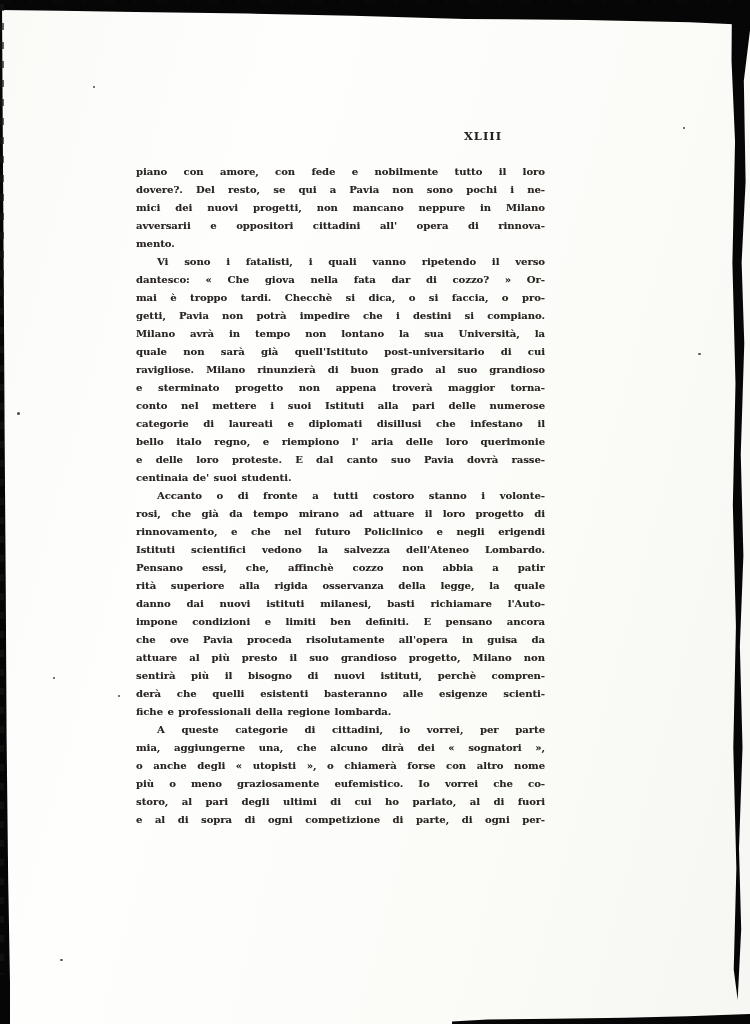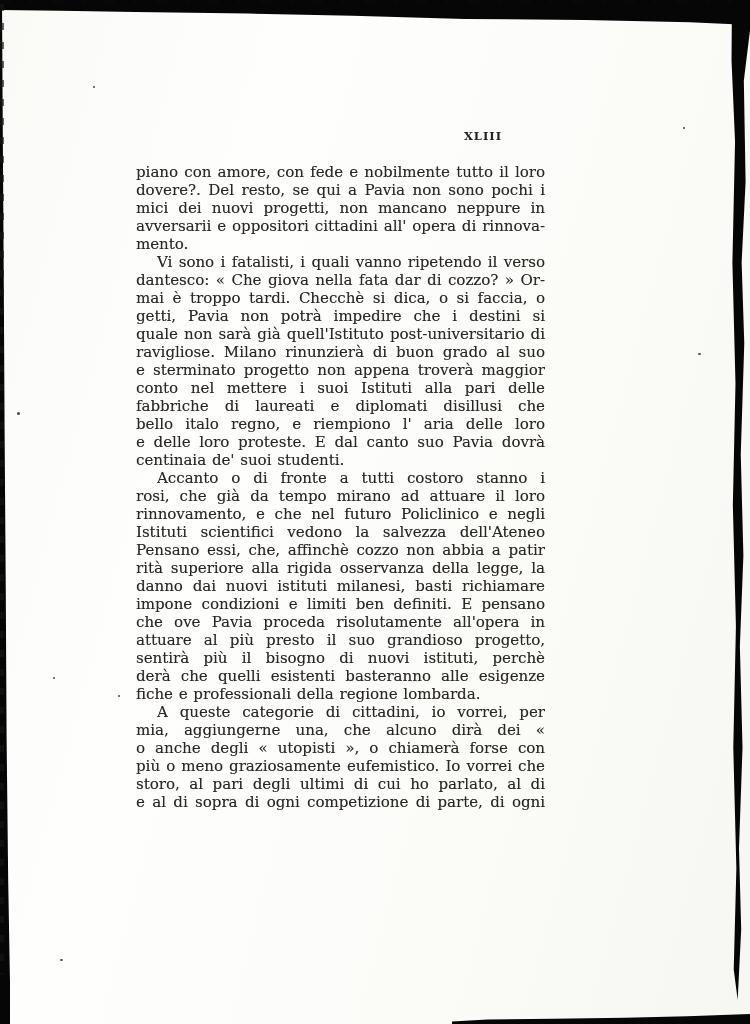--- a/index.html
+++ b/index.html
@@ -44,25 +44,26 @@
   
   .page-number{
     position:absolute;left:458px;top:129px;width:50px;
     text-align:center;
     font-size:11.5px;font-weight:700;letter-spacing:1px;
     color:#262220;
     filter:blur(.3px);
   }
   .text-block{
     position:absolute;left:136px;top:163px;width:409px;
-    font-size:15px;line-height:18px;
+    font-size:10px;line-height:18px;
     color:#2e2a27;
     text-shadow:.2px .3px 0 rgba(45,38,32,.38);
     filter:blur(.32px) contrast(1.05);
     word-spacing:1px;
+    font-weight:bold;
   }
   .para{margin:0;}
   .line{
     height:18px;overflow:hidden;
     text-align:justify;
     
     text-align-last:justify;
   }
   .line.para-end{text-align-last:left;}
   .line.para-end.full{text-align-last:justify;}
@@ -96,25 +97,26 @@
         <div class="line">dovere?. Del resto, se qui a Pavia non sono pochi i ne-</div>
         <div class="line">mici dei nuovi progetti, non mancano neppure in Milano</div>
         <div class="line">avversarii e oppositori cittadini all' opera di rinnova-</div>
         <div class="line para-end">mento.</div>
       </div>
       <div class="para indent">
         <div class="line">Vi sono i fatalisti, i quali vanno ripetendo il verso</div>
         <div class="line">dantesco: « Che giova nella fata dar di cozzo? » Or-</div>
         <div class="line">mai è troppo tardi. Checchè si dica, o si faccia, o pro-</div>
         <div class="line">getti, Pavia non potrà impedire che i destini si compiano.</div>
+        <div class="line">Milano avrà in tempo non lontano la sua Università, la</div>
         <div class="line">quale non sarà già quell'Istituto post-universitario di cui</div>
         <div class="line">ravigliose. Milano rinunzierà di buon grado al suo grandioso</div>
         <div class="line">e sterminato progetto non appena troverà maggior torna-</div>
         <div class="line">conto nel mettere i suoi Istituti alla pari delle numerose</div>
-        <div class="line">fabbriche di laureati e diplomati disillusi che infestano il</div>
+        <div class="line">categorie di laureati e diplomati disillusi che infestano il</div>
         <div class="line">bello italo regno, e riempiono l' aria delle loro querimonie</div>
         <div class="line">e delle loro proteste. E dal canto suo Pavia dovrà rasse-</div>
         <div class="line para-end">centinaia de' suoi studenti.</div>
       </div>
       <div class="para indent">
         <div class="line">Accanto o di fronte a tutti costoro stanno i volonte-</div>
         <div class="line">rosi, che già da tempo mirano ad attuare il loro progetto di</div>
         <div class="line">rinnovamento, e che nel futuro Policlinico e negli erigendi</div>
         <div class="line">Istituti scientifici vedono la salvezza dell'Ateneo Lombardo.</div>
         <div class="line">Pensano essi, che, affinchè cozzo non abbia a patir</div>

